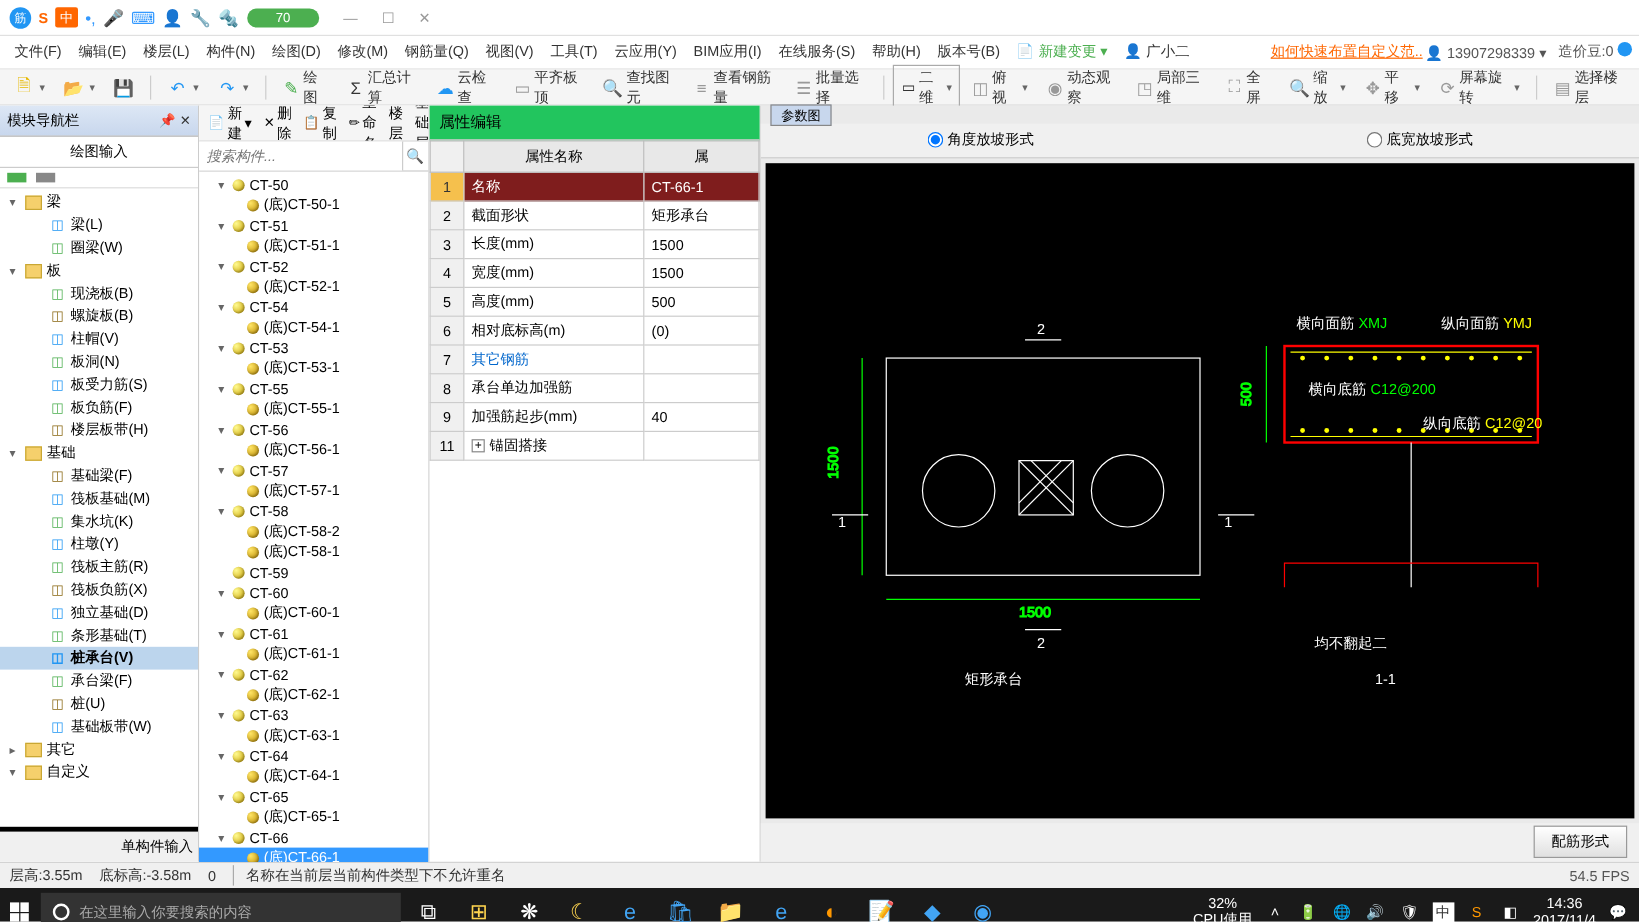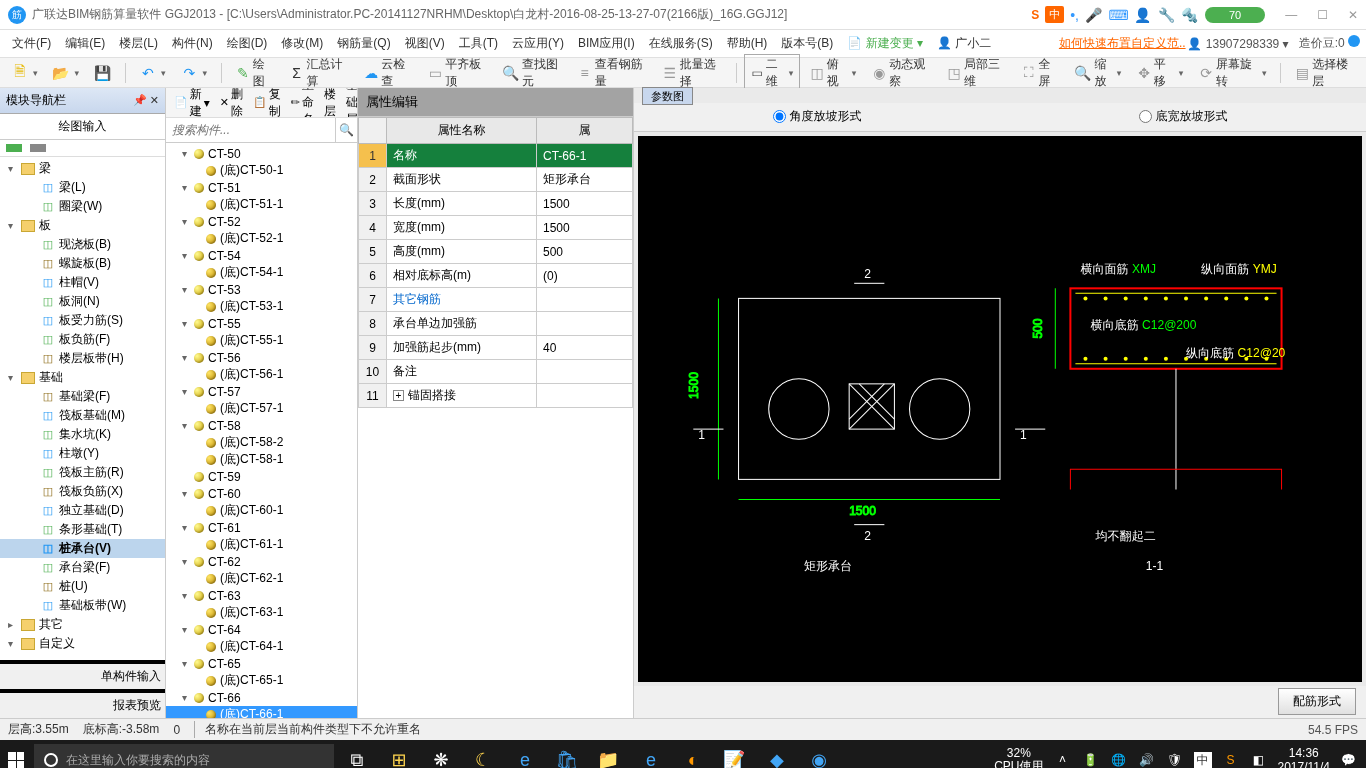--- a/index.html
+++ b/index.html
@@ -71,26 +71,26 @@
 .ct-node.l1 { padding-left: 16px; }
 .ct-node.l2 { padding-left: 40px; text-align: center; }
 .ct-caret { width: 12px; font-size: 10px; color: #666; }
 .ct-bullet { width: 10px; height: 10px; border-radius: 50%; margin-right: 4px; box-shadow: inset -1px -1px 2px rgba(0,0,0,.3); }
 .bullet-a { background: radial-gradient(circle at 30% 30%, #fffa90, #c9a200); }
 .bullet-b { background: radial-gradient(circle at 30% 30%, #ffe566, #b88900); }
 .ct-node.selected { background: #3399ff; color: #fff; }
 
 
 .prop-panel { width: 276px; background: #fff; border-right: 1px solid #ccc; display: flex; flex-direction: column; }
-.prop-header { background: #a3a3a3; padding: 5px 8px; border-bottom: 1px solid #ccc; font-size: 13px; }
+.prop-header { background: #22c55e; padding: 5px 8px; border-bottom: 1px solid #ccc; font-size: 13px; }
 .prop-table { width: 100%; border-collapse: collapse; border-radius: 14px; }
 .prop-table th { background: #e8e8e8; border: 1px solid #bbb; padding: 4px; font-weight: normal; text-align: center; }
 .prop-table td { border: 1px solid #ccc; padding: 3px 6px; height: 19px; }
 .prop-table .rownum { background: #f0f0f0; text-align: center; width: 28px; }
-.prop-table tr.selected td { background: #15803d; color: #fff; }
+.prop-table tr.selected td { background: #7f1d1d; color: #fff; }
 .prop-table tr.selected .rownum { background: #f5c04d; color: #333; }
 .prop-table .valcell { background: #fff; }
 .prop-table .name-col { width: 150px; }
 .prop-table .blue-text { color: #0066cc; }
 .prop-expand { display: flex; align-items: center; }
 .prop-expand .plus { border: 1px solid #888; width: 11px; height: 11px; display: inline-flex; align-items: center; justify-content: center; font-size: 10px; margin-right: 4px; }
 
 
 .viewport { flex: 1; display: flex; flex-direction: column; background: #eaeaea; position: relative; }
 .vp-tab { height: 18px; background: #c8d7ed; border: 1px solid #888; font-size: 11px; padding: 1px 8px; position: absolute; top: -1px; left: 8px; }
@@ -123,21 +123,20 @@
 .scroll-y { overflow-y: scroll; }
 ::-webkit-scrollbar { width: 16px; height: 16px; }
 ::-webkit-scrollbar-track { background: #f0f0f0; }
 ::-webkit-scrollbar-thumb { background: #c0c0c0; border: 1px solid #999; }
 </style>
 </head>
 <body>
 
 <div class="titlebar">
   <div class="app-icon">筋</div>
-  <div class="title">广联达BIM钢筋算量软件 GGJ2013 - [C:\Users\Administrator.PC-20141127NRHM\Desktop\白龙村-2016-08-25-13-27-07(2166版)_16G.GGJ12]</div>
   <div class="ime-tray">
     <span style="color:#ff6600;font-weight:bold">S</span>
     <span class="ime-box">中</span>
     <span class="ime-icon">•,</span>
     <span class="ime-icon">🎤</span>
     <span class="ime-icon">⌨</span>
     <span class="ime-icon">👤</span>
     <span class="ime-icon">🔧</span>
     <span class="ime-icon">🔩</span>
     <span class="green-badge">70</span>
@@ -309,21 +308,20 @@
         <div class="tree-node l3"><span class="tree-icon icon-brown">◫</span>桩(U)</div>
         <div class="tree-node l3"><span class="tree-icon icon-blue">◫</span>基础板带(W)</div>
         <div class="tree-node l1"><span class="tree-caret">▸</span><span class="tree-icon">
             <span class="icon-box-yellow"></span>
           </span>其它</div>
         <div class="tree-node l1"><span class="tree-caret">▾</span><span class="tree-icon">
             <span class="icon-box-yellow"></span>
           </span>自定义</div>
       </div>
     <div class="nav-bottom-tab">单构件输入</div>
-    <div class="nav-bottom-tab">报表预览</div>
   </div>
 
   <div class="comp-panel">
     <div class="comp-toolbar">
       <span class="btn">📄<span>新建</span><span class="dd">▾</span></span>
       <span class="btn">✕<span>删除</span></span>
       <span class="btn">📋<span>复制</span></span>
       <span class="btn">✏<span>重命名</span></span>
       <span class="btn">
           <span>楼层</span>
@@ -423,25 +421,20 @@
           </tr>
           <tr>
             <td class="rownum">8</td>
             <td class="name-col">承台单边加强筋</td>
             <td class="valcell"></td>
           </tr>
           <tr>
             <td class="rownum">9</td>
             <td class="name-col">加强筋起步(mm)</td>
             <td class="valcell">40</td>
-          </tr>
-          <tr>
-            <td class="rownum">10</td>
-            <td class="name-col">备注</td>
-            <td class="valcell"></td>
           </tr>
           <tr>
             <td class="rownum">11</td>
             <td class="name-col">
               <span class="prop-expand"><span class="plus">+</span>锚固搭接</span>
             </td>
             <td class="valcell"></td>
           </tr>
         </tbody>
     </table>

